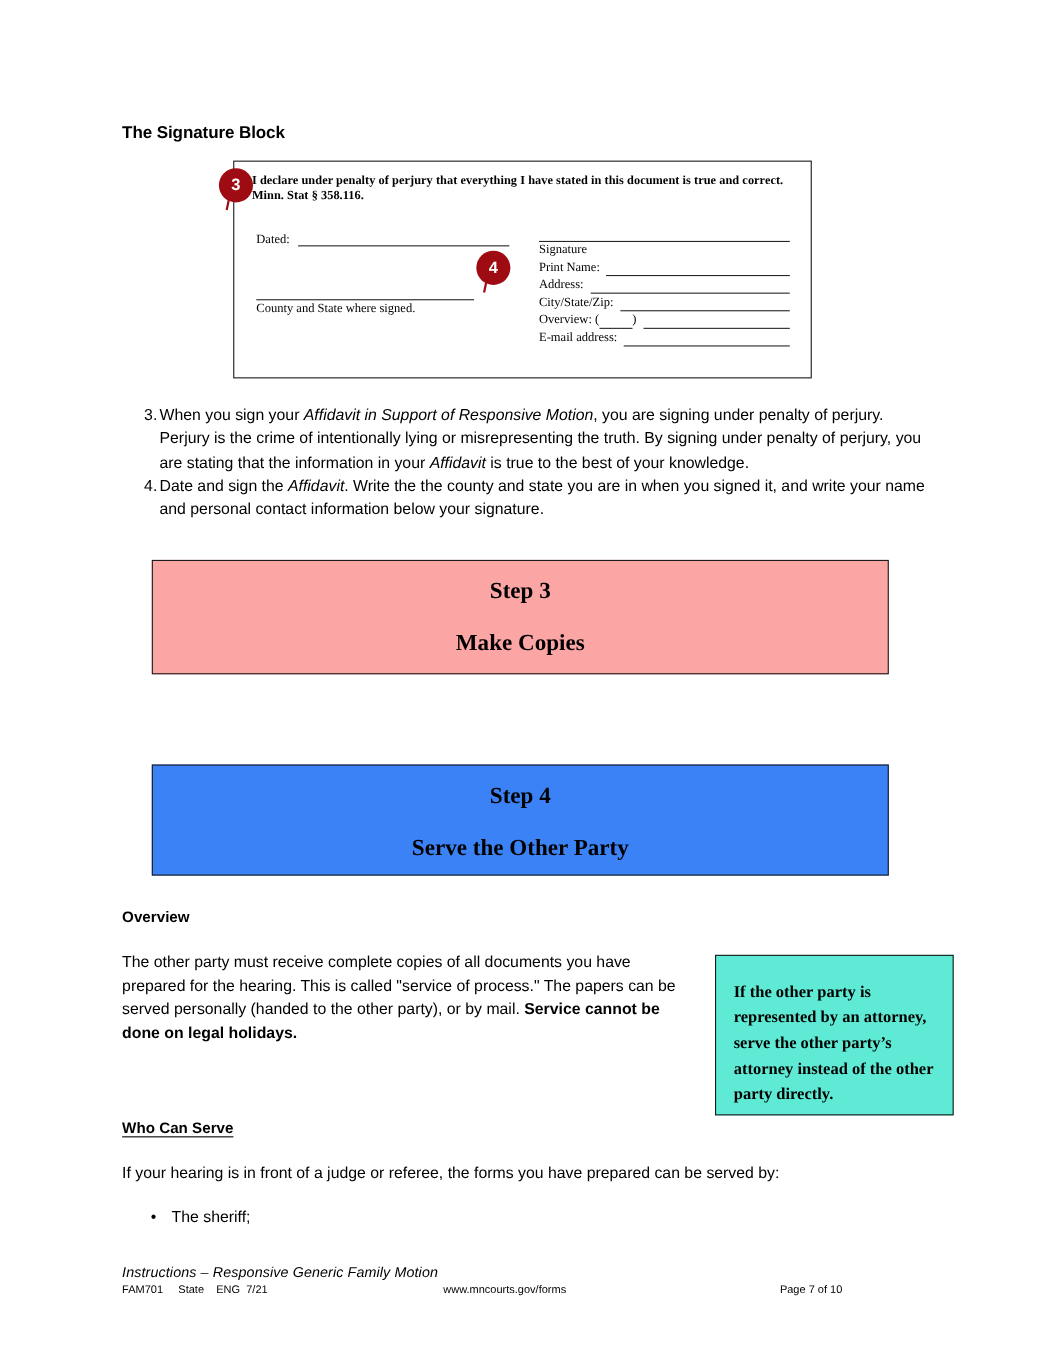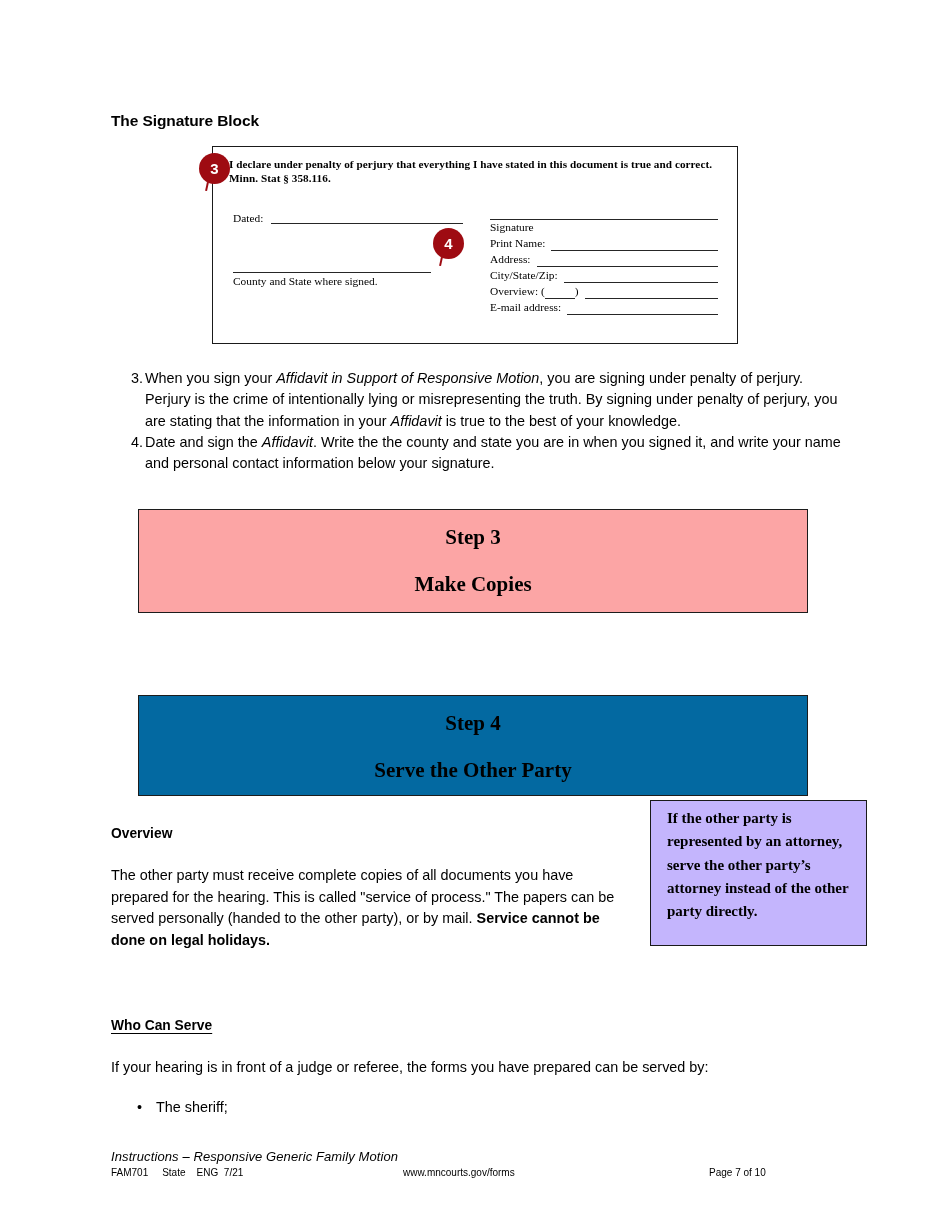--- a/index.html
+++ b/index.html
@@ -227,31 +227,31 @@
   #serve-intro-para {
     left: 111px;
     top: 1057px;
     width: 700px;
   }
 
   
   .callout {
     position: absolute;
     left: 650px;
-    top: 800px;
+    top: 868px;
     width: 217px;
     height: 146px;
     border: 1.6px solid #1a1a1a;
     box-sizing: border-box;
-    background: #c4b5fd;
+    background: #5eead4;
     font-family: "Liberation Serif", serif;
     font-size: 15px;
     font-weight: bold;
     line-height: 1.55;
-    padding: 6px 13px 0 16px;
+    padding: 22px 13px 0 16px;
   }
 
   
   .bullet-list {
     position: absolute;
     left: 111px;
     top: 1097px;
     width: 700px;
     font-size: 14.4px;
     line-height: 1.5;
@@ -368,21 +368,21 @@
       <span class="num-text w1"><span>Date and sign the </span><i class="t">Affidavit</i><span>.  Write the the county and state you are in when you signed it, and write your name and personal contact information below your signature.</span></span>
     </div>
   </div>
 
   <div class="step-box" id="step-box-3" style="background: #fca5a5;">
     <div class="step-num">Step 3</div>
     <div class="step-title">Make Copies</div>
   </div>
 
 
-  <div class="step-box" id="step-box-4" style="background: #0369a1;">
+  <div class="step-box" id="step-box-4" style="background: #3b82f6;">
     <div class="step-num">Step 4</div>
     <div class="step-title">Serve the Other Party</div>
   </div>
 
   <div class="sub-heading" id="overview-heading">Overview</div>
   <div class="para" id="overview-para"><span>The other party must receive complete copies of all documents you have prepared for the hearing.  This is called "service of process."  The papers can be served personally (handed to the other party), or by mail.  </span><b>Service cannot be done on legal holidays.</b></div>
 
   <div class="callout">If the other party is represented by an attorney, serve the other party’s attorney instead of the other party directly.</div>
 
   <div class="sub-heading" id="who-can-serve-heading">Who Can Serve</div>

